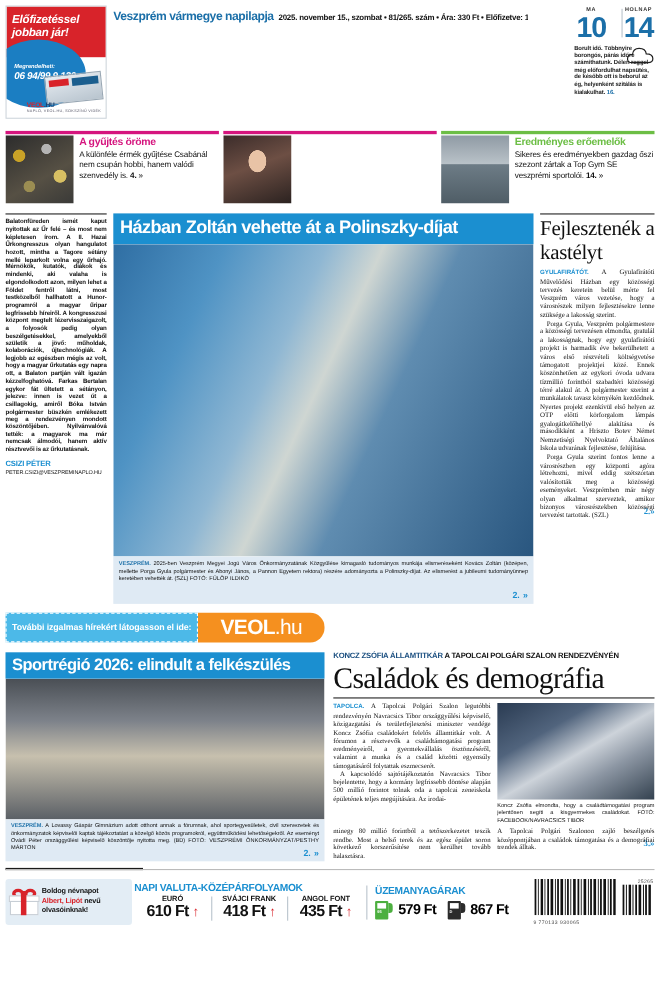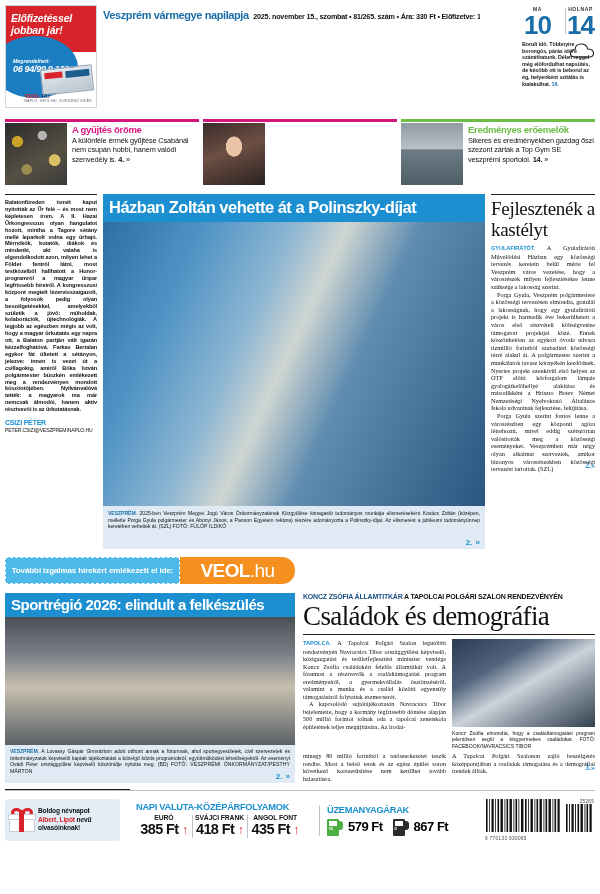--- a/index.html
+++ b/index.html
@@ -222,21 +222,21 @@
   }
   .body-serif p { text-indent:6px; }
   .body-serif p:first-child { text-indent:0; }
   .body-serif .loc { font-family:"Liberation Sans", sans-serif; color:#1b8fd0; font-weight:bold; font-size:5.6px;}
   .panel-photo { width:100%; height:88px; position:relative; overflow:hidden;}
   .panel-caption { font-size:5.1px; line-height:6.4px; margin-top:3px; color:#111; text-align:justify;}
 
   
   .footer-rule { border-top:2.5px solid #1a1a1a; margin:6px 5px 0 5px; width:125px; }
   .footer-line { border-top:1px solid #bbb; margin:-1px 5px 0 5px; }
-  .footer { display:flex; margin:5px 5px 0 5px; align-items:center; height:48px; gap:16px;}
+  .footer { display:flex; margin:5px 5px 0 5px; align-items:center; height:48px; gap:2px;}
 
   .nameday {
     width:115px; flex:0 0 115px; height:42px; background:#e3edf5;
     border-radius:3px; display:flex; align-items:center; padding:3px 4px; gap:3px;
   }
   .gift { width:26px; height:24px; position:relative; flex:0 0 26px;}
   .gift-box { position:absolute; left:0; bottom:0; width:26px; height:16px; background:#fff; border:1px solid #c7ced5;}
   .gift-lid { position:absolute; left:-1px; top:6px; width:28px; height:6px; background:#fff; border:1px solid #c7ced5;}
   .gift-ribbon-v { position:absolute; left:10px; bottom:0; width:5px; height:22px; background:#d8232a;}
   .gift-bow-l { position:absolute; left:2px; top:0px; width:11px; height:9px; border:3px solid #d8232a; border-radius:50% 50% 0 50%; }
@@ -382,21 +382,21 @@
         <p>Porga Gyula, Veszprém polgármestere a közösségi tervezésen elmondta, gratulál a lakosságnak, hogy egy gyulafirátóti projekt is harmadik éve bekerülhetett a város első részvételi költségvetése támogatott projektjei közé. Ennek köszönhetően az egykori óvoda udvara tízmillió forintból szabadtéri közösségi térré alakul át. A polgármester szerint a munkálatok tavasz környékén kezdődnek. Nyertes projekt ezenkívül első helyen az OTP előtti körforgalom lámpás gyalogátkelőhellyé alakítása és másodikként a Hriszto Botev Német Nemzetiségi Nyelvoktató Általános Iskola udvarának fejlesztése, felújítása.</p>
         <p><span>Porga Gyula szerint fontos lenne a városrészben egy központi agóra létrehozni, mivel eddig szétszórtan valósították meg a közösségi eseményeket. Veszprémben már négy olyan alkalmat szerveztek, amikor bizonyos városrészekben közösségi tervezést tartottak.</span>
           <span>(SZL)</span>
           <span class="right-jump"><span>2.</span><span>»</span></span>
         </p>
       </div>
     </div>
   </div>
 
   <div class="veol-ad">
-    <div class="veol-left">További izgalmas hírekért emlékezett el ide:</div>
+    <div class="veol-left">További izgalmas hírekért látogasson el ide:</div>
     <div class="veol-right">
         <span>VEOL</span>
         <span class="dot">.hu</span>
       </div>
   </div>
 
   <div class="bottom">
 
     <div class="bot-left">
       <div class="sport-headline">Sportrégió 2026: elindult a felkészülés</div>
@@ -475,21 +475,21 @@
         <span class="names">Albert, Lipót</span><span> nevű</span><br>
         <span>olvasóinknak!</span>
       </div>
     </div>
 
     <div class="fx">
       <div class="fx-title">NAPI VALUTA-KÖZÉPÁRFOLYAMOK</div>
       <div class="fx-row">
         <div class="fx-cell">
           <div class="fx-name">EURÓ</div>
-          <div class="fx-val"><span>385 Ft</span> <span class="up">↑</span></div>
+          <div class="fx-val"><span>610 Ft</span> <span class="up">↑</span></div>
         </div>
         <div class="fx-cell">
           <div class="fx-name">SVÁJCI FRANK</div>
           <div class="fx-val"><span>418 Ft</span> <span class="up">↑</span></div>
         </div>
         <div class="fx-cell">
           <div class="fx-name">ANGOL FONT</div>
           <div class="fx-val"><span>435 Ft</span> <span class="up">↑</span></div>
         </div>
       </div>

